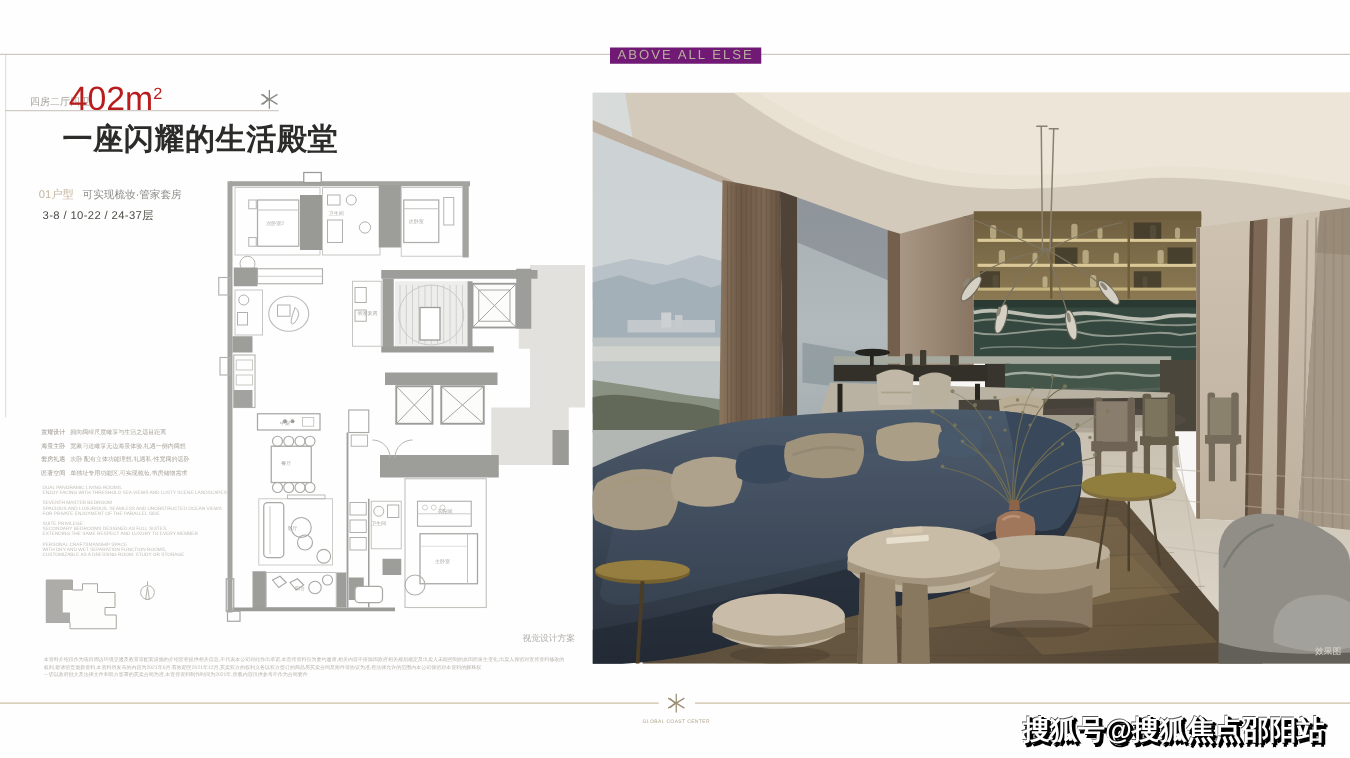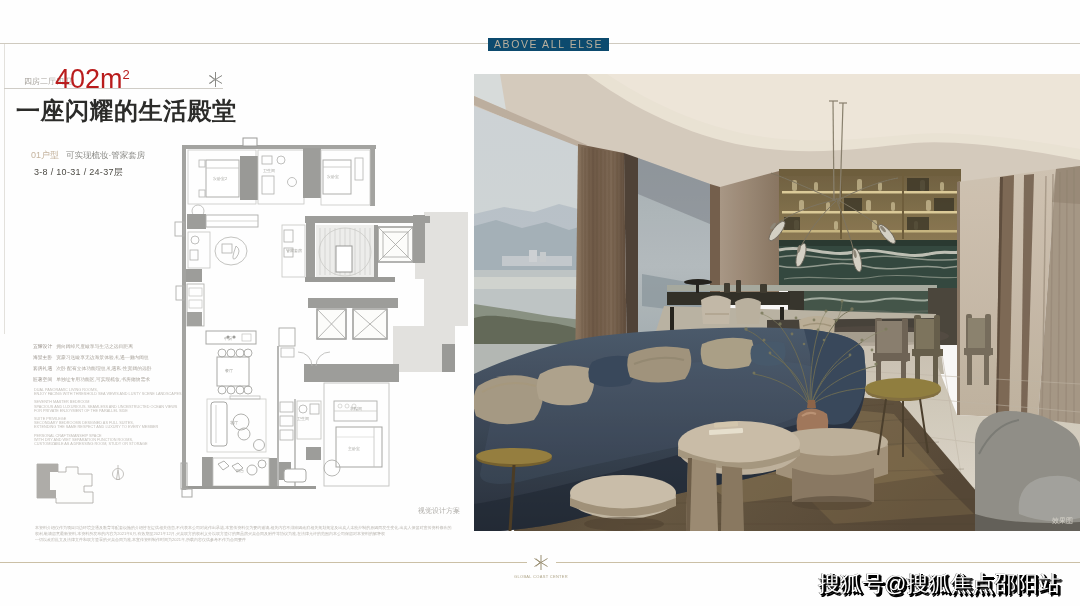--- a/index.html
+++ b/index.html
@@ -5,46 +5,46 @@
 html,body{margin:0;padding:0;}
 body{width:1080px;height:606px;position:relative;background:#fefefe;overflow:hidden;
  font-family:"Liberation Sans",sans-serif;}
 .abs{position:absolute;}
 </style>
 </head>
 <body>
 
 <div class="abs" style="left:0;top:43px;width:1080px;height:1px;background:#cfcabf;"></div>
 
-<div class="abs" style="left:488px;top:38px;background:#0c4a6e;color:#b8af9d;font-size:10.5px;letter-spacing:1.6px;white-space:nowrap;padding:0 6px;line-height:13px;">ABOVE ALL ELSE</div>
+<div class="abs" style="left:488px;top:38px;background:#701a75;color:#b8af9d;font-size:10.5px;letter-spacing:1.6px;white-space:nowrap;padding:0 6px;line-height:13px;">ABOVE ALL ELSE</div>
 
 <div class="abs" style="left:4px;top:44px;width:1px;height:290px;background:#e3e1dc;"></div>
 
 <div class="abs" style="left:24px;top:76px;color:#a8a49e;font-size:8px;">四房二厅四卫</div>
 
 <div class="abs" style="left:55px;top:64px;color:#b91c1c;font-size:27px;font-weight:400;">402m<span style="font-size:13px;vertical-align:9px;">2</span></div>
 
 <svg class="abs" style="left:207px;top:71px;" width="17" height="17" viewBox="0 0 17 17">
  <g stroke="#8a8a86" stroke-width="1" fill="none">
   <line x1="8.5" y1="1" x2="8.5" y2="16"></line>
   <line x1="2" y1="4.5" x2="15" y2="12.5"></line>
   <line x1="15" y1="4.5" x2="2" y2="12.5"></line>
   <path d="M3.5,4.5 L7,8.5 L3.5,12.5"></path>
  </g>
 </svg>
 
 <div class="abs" style="left:4px;top:88px;width:219px;height:1px;background:#cfccc6;"></div>
 
-<div class="abs" style="left:16px;top:95px;color:#2b2b29;font-size:24px;font-weight:bold;letter-spacing:0.5px;">一座闪耀的生活殿堂</div>
+<div class="abs" style="left:6px;top:95px;color:#2b2b29;font-size:24px;font-weight:bold;letter-spacing:0.5px;padding-left:44px;">一座闪耀的生活殿堂</div>
 
 <div class="abs" style="left:31px;top:149px;color:#c5b49f;font-size:9px;">01户型</div>
 
 <div class="abs" style="left:66px;top:150px;color:#8c8c88;font-size:8.5px;letter-spacing:0;">可实现梳妆·管家套房</div>
 
-<div class="abs" style="left:34px;top:166px;color:#4c4a44;font-size:9px;letter-spacing:0.3px;">3-8 / 10-31 / 24-37层</div>
+<div class="abs" style="left:34px;top:166px;color:#4c4a44;font-size:9px;letter-spacing:0.3px;">3-8 / 10-22 / 24-37层</div>
 
 <div class="abs" style="left:33px;top:341px;width:160px;font-size:4.8px;line-height:11px;color:#aaa49c;white-space:nowrap;">
 <div><span style="color:#98918a;">置耀设计</span>&nbsp;&nbsp; 拥向阔绰尺度瞰享与生活之远目距离</div>
 <div><span style="color:#98918a;">海景主卧</span>&nbsp;&nbsp; 宽豪习送瞰享无边海景体验,礼遇一侧内阔想</div>
 <div><span style="color:#98918a;">套房礼遇</span>&nbsp;&nbsp; 次卧 配有立体功能理想,礼遇私·性宽阔的远卧</div>
 <div><span style="color:#98918a;">匠著空间</span>&nbsp;&nbsp; 单独址专用功能区,可实现梳妆,书房储物需求</div>
 </div>
 
 <div class="abs" style="left:34px;top:388px;width:190px;font-size:3.8px;line-height:4.2px;color:#c0bcb6;">
 DUAL PANORAMIC LIVING ROOMS,<br>ENJOY FACING WITH THRESHOLD SEA VIEWS AND LUSTY SCENE LANDSCAPES
@@ -683,13 +683,13 @@
  <g stroke="#9a8f72" stroke-width="1" fill="none">
   <line x1="8" y1="1" x2="8" y2="16"></line>
   <line x1="1.5" y1="4.5" x2="14.5" y2="12.5"></line>
   <line x1="14.5" y1="4.5" x2="1.5" y2="12.5"></line>
   <path d="M3,4.8 L7,8.5 L3,12.2"></path>
  </g>
 </svg>
 
 <div class="abs" style="left:512px;top:574px;width:58px;text-align:center;font-size:4px;color:#b0a68a;letter-spacing:0.3px;">GLOBAL COAST CENTER</div>
 
-<div class="abs" style="left:818px;top:569px;font-size:22px;font-weight:normal;color:#ffffff;letter-spacing:0px;white-space:nowrap;text-shadow:3px 2px 0 #000,2px 1px 0 #000,1px 1px 0 #000,2px 3px 0 #000,-0.5px -0.5px 0 #555;">搜狐号@搜狐焦点邵阳站</div>
+<div class="abs" style="left:818px;top:569px;font-size:22px;font-weight:bold;color:#ffffff;letter-spacing:0px;white-space:nowrap;text-shadow:3px 2px 0 #000,2px 1px 0 #000,1px 1px 0 #000,2px 3px 0 #000,-0.5px -0.5px 0 #555;">搜狐号@搜狐焦点邵阳站</div>
 
 </body></html>

